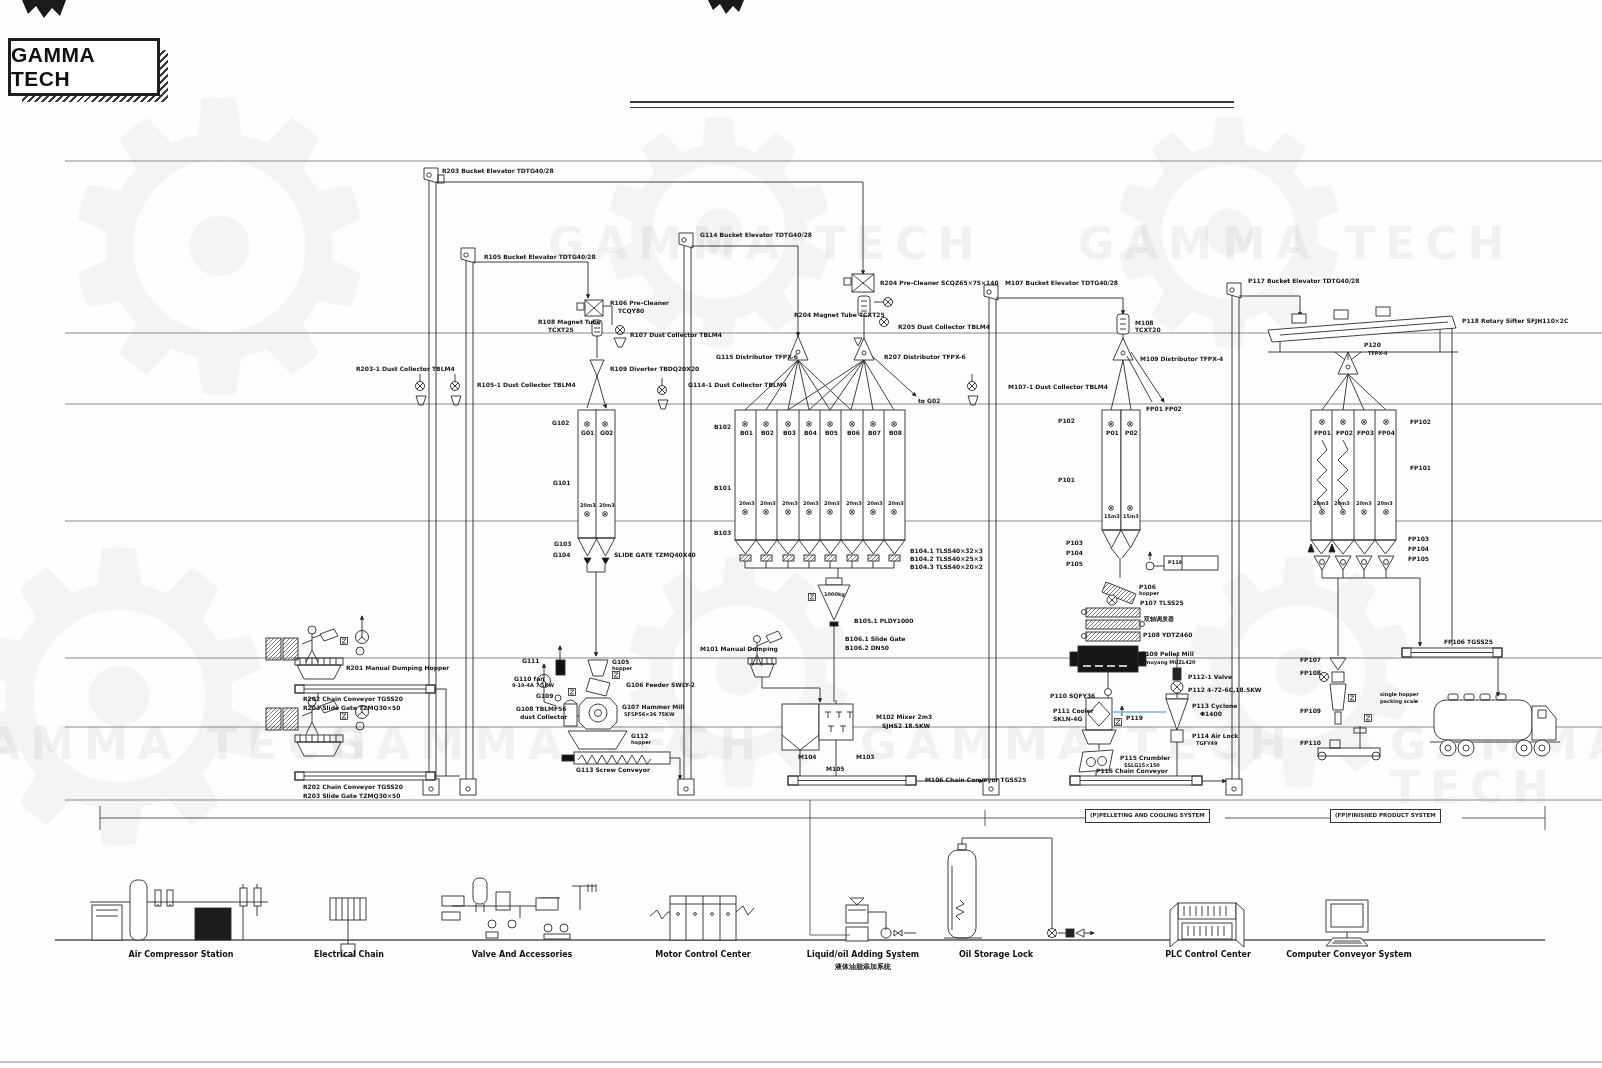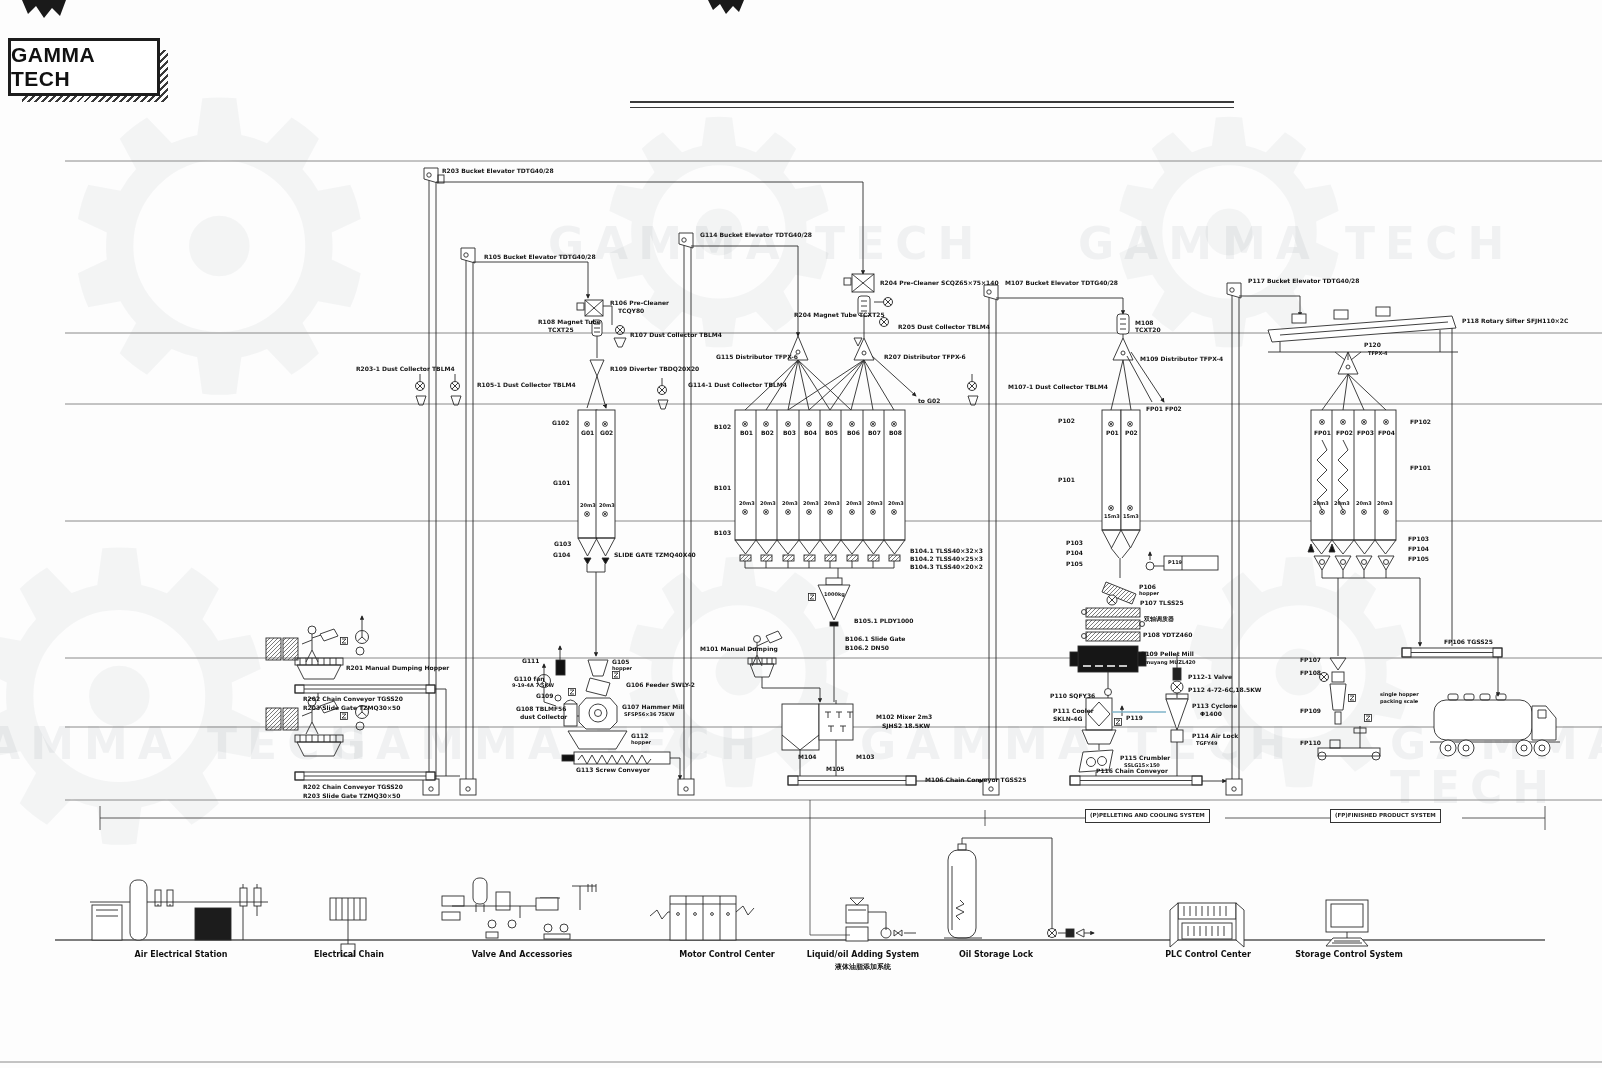--- a/index.html
+++ b/index.html
@@ -723,23 +723,23 @@
   <b style="left:514px;top:676px">G110 fan</b>
   <b class="t5" style="left:512px;top:683px">9-19-4A 7.5KW</b>
   <b style="left:522px;top:658px">G111</b>
   <b style="left:631px;top:733px">G112</b>
   <b class="t5" style="left:631px;top:740px">hopper</b>
   <b style="left:576px;top:767px">G113 Screw Conveyor</b>
 
   <div class="secbox" style="left:1085px;top:809px">(P)PELLETING AND COOLING SYSTEM</div>
   <div class="secbox" style="left:1330px;top:809px">(FP)FINISHED PRODUCT SYSTEM</div>
 
-  <div class="bl" style="left:181px;top:950px">Air Electrical Station</div>
+  <div class="bl" style="left:181px;top:950px">Air Compressor Station</div>
   <div class="bl" style="left:349px;top:950px">Electrical Chain</div>
   <div class="bl" style="left:522px;top:950px">Valve And Accessories</div>
-  <div class="bl" style="left:727px;top:950px">Motor Control Center</div>
+  <div class="bl" style="left:703px;top:950px">Motor Control Center</div>
   <div class="bl" style="left:863px;top:950px">Liquid/oil Adding System</div>
   <div class="bl cn" style="left:863px;top:962px">液体油脂添加系统</div>
   <div class="bl" style="left:996px;top:950px">Oil Storage Lock</div>
   <div class="bl" style="left:1208px;top:950px">PLC Control Center</div>
-  <div class="bl" style="left:1349px;top:950px">Storage Control System</div>
+  <div class="bl" style="left:1349px;top:950px">Computer Conveyor System</div>
 
 </div>
 
 </body></html>

